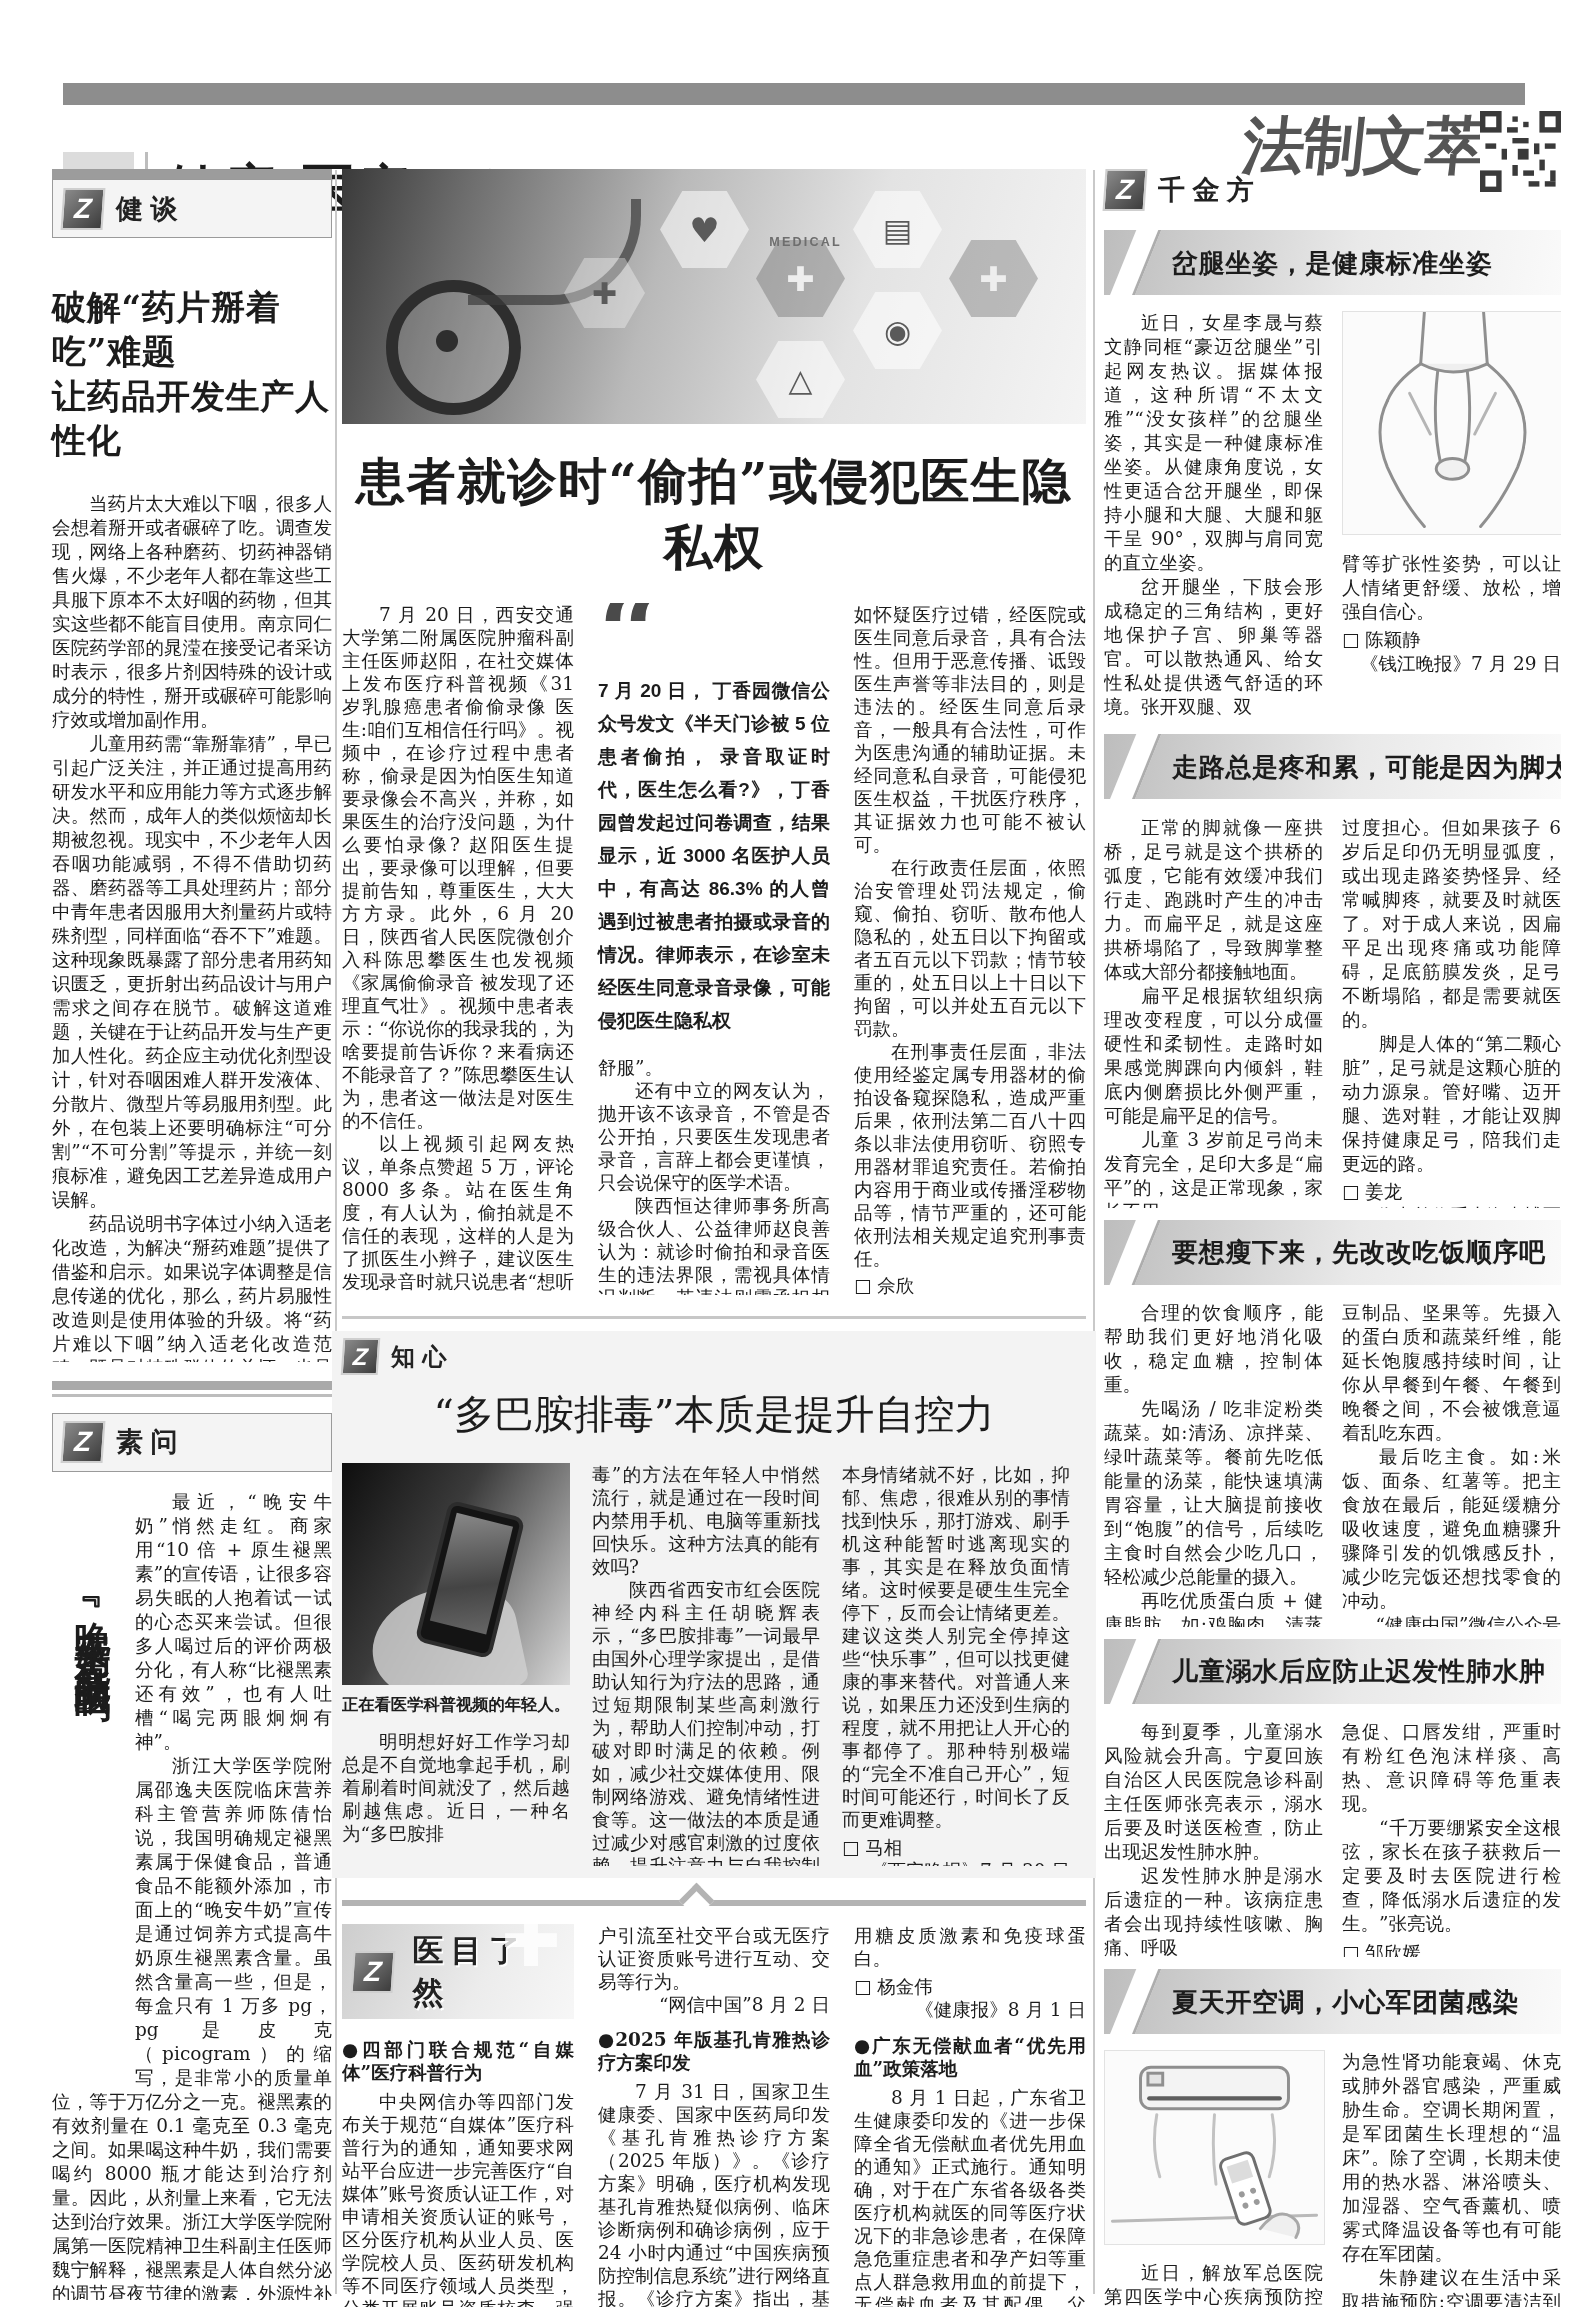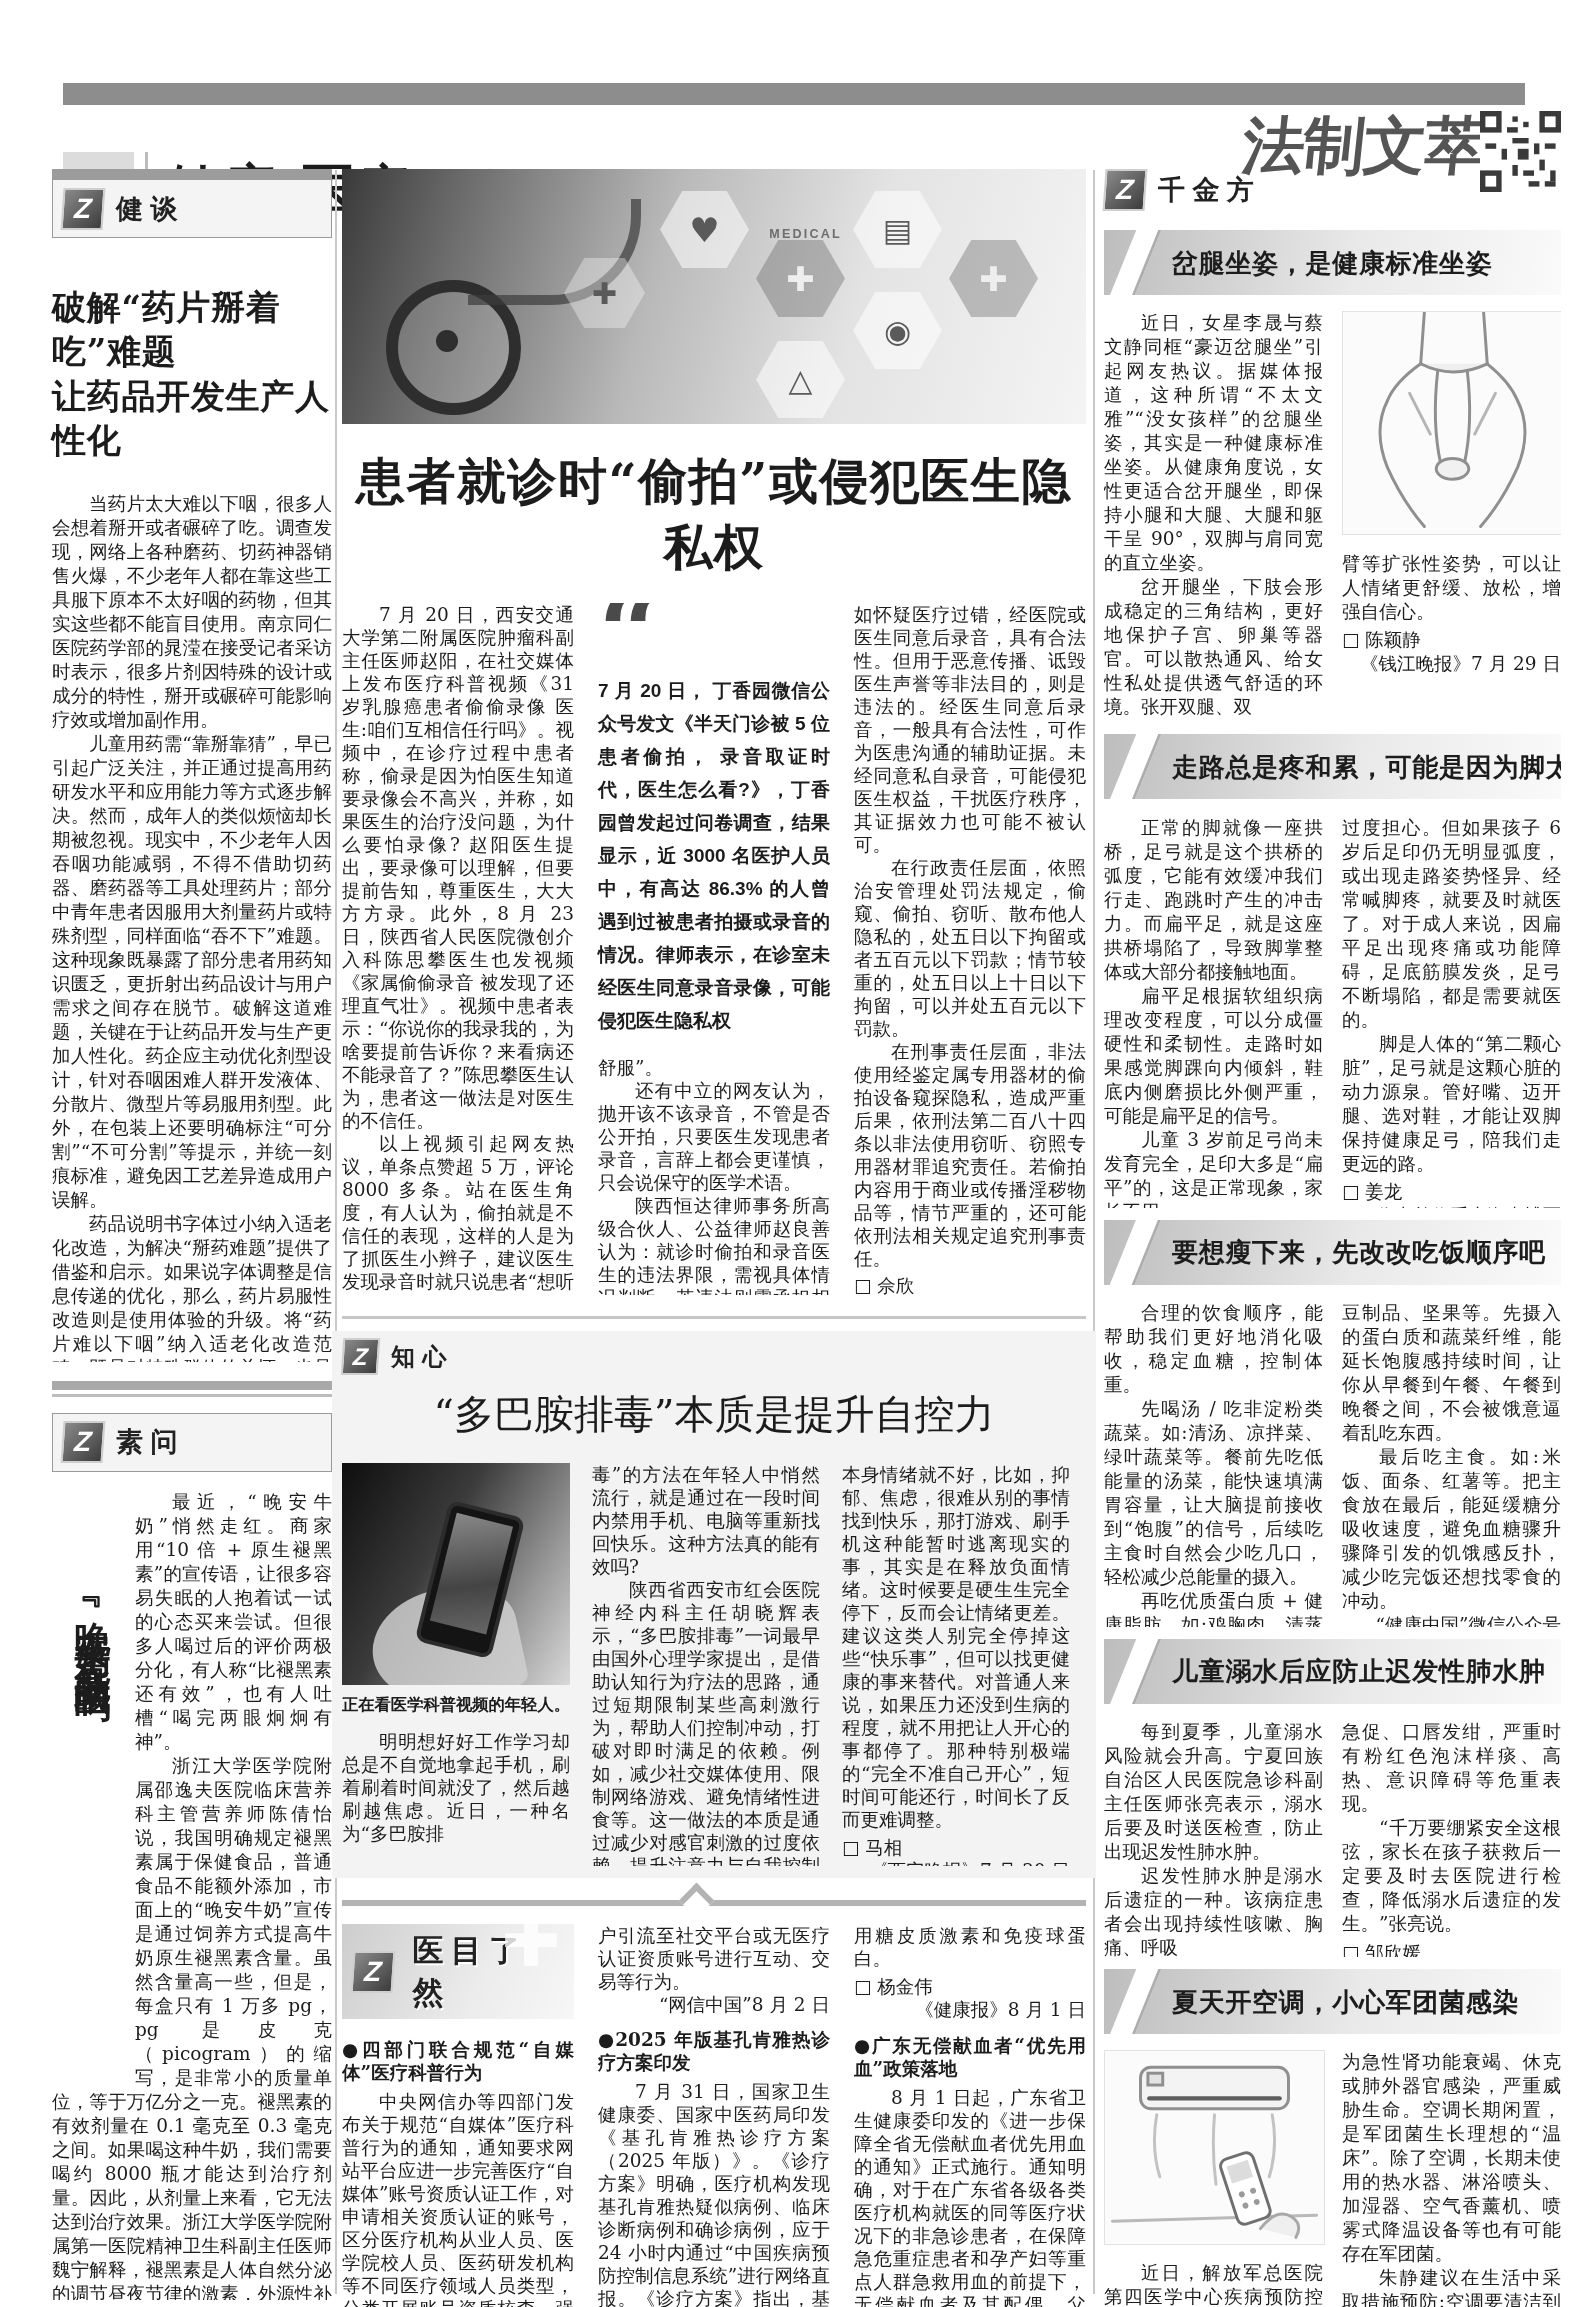--- a/index.html
+++ b/index.html
@@ -49,21 +49,21 @@
   #hero{position:relative;height:255px;overflow:hidden;
         background:linear-gradient(105deg,#3a3a3a 0%,#6d6d6d 16%,#b9b9b9 42%,#e3e3e3 68%,#f4f4f4 100%);}
   .hex{position:absolute;clip-path:polygon(25% 0,75% 0,100% 50%,75% 100%,25% 100%,0 50%);
        background:rgba(255,255,255,.55);display:flex;align-items:center;justify-content:center;color:#5a5a5a;}
   .hex.dark{background:rgba(90,90,90,.35);color:#eee;}
   #scope{position:absolute;left:44px;top:111px;width:111px;height:111px;border:12px solid #2e2e2e;border-radius:50%;
          background:rgba(255,255,255,.15);}
   #scope::after{content:"";position:absolute;left:38px;top:38px;width:22px;height:22px;background:#2e2e2e;border-radius:50%;}
   #tube{position:absolute;left:126px;top:30px;width:163px;height:96px;border-bottom:10.4px solid #3c3c3c;
         border-right:10.4px solid #3c3c3c;border-radius:0 0 89px 0;opacity:.7;}
-  #hero-watermark{position:absolute;right:244px;top:58px;font:bold 12.6px "Liberation Sans",sans-serif;
+  #hero-watermark{position:absolute;right:244px;top:66px;font:bold 12.6px "Liberation Sans",sans-serif;
                   letter-spacing:2.2px;color:#6e6e6e;}
   #main-title{font-size:49px;font-weight:bold;text-align:center;letter-spacing:1.5px;margin:25px 0 22px 0;}
   #main-body{display:flex;gap:24px;height:692px;overflow:hidden;font-size:18.5px;line-height:23px;}
   .mcol{width:232px;flex:0 0 232px;}
   #quoteblock{margin:3px 0 19px 0;}
   #quotemark{font-size:111px;line-height:52px;color:#4a4a4a;font-weight:bold;display:block;height:68px;}
   #quotetext{font:bold 19px "Liberation Sans","DejaVu Sans",sans-serif;line-height:33px;text-align:justify;margin:0;}
   #center-div1{height:3px;background:#c7c7c7;margin:21px 0 12px 0;}
   #zhixin{background:#f3f3f3;padding:7.4px 10.4px 12px 10.4px;margin:0 -10.4px;}
   #zhixin-title{font-size:40px;font-weight:normal;text-align:center;margin:12px 0 21px 0;}
@@ -195,21 +195,21 @@
       <div class="hex dark" style="left:607px;top:71px;width:89px;height:77px;font-size:34px;">✚</div>
       <div class="hex" style="left:414px;top:172px;width:89px;height:77px;font-size:31px;">△</div>
       <div class="hex" style="left:222px;top:89px;width:81px;height:70px;font-size:30px;background:rgba(255,255,255,.35);">✚</div>
       <div id="hero-watermark">MEDICAL</div>
     </div>
 
     <div id="main-title">患者就诊时“偷拍”或侵犯医生隐私权</div>
 
     <div id="main-body">
       <div class="mcol">
-        <p class="p">7 月 20 日，西安交通大学第二附属医院肿瘤科副主任医师赵阳，在社交媒体上发布医疗科普视频《31 岁乳腺癌患者偷偷录像 医生:咱们互相信任行吗》。视频中，在诊疗过程中患者称，偷录是因为怕医生知道要录像会不高兴，并称，如果医生的治疗没问题，为什么要怕录像? 赵阳医生提出，要录像可以理解，但要提前告知，尊重医生，大大方方录。此外，8 月 23 日，陕西省人民医院微创介入科陈思攀医生也发视频《家属偷偷录音 被发现了还理直气壮》。视频中患者表示：“你说你的我录我的，为啥要提前告诉你？来看病还不能录音了？”陈思攀医生认为，患者这一做法是对医生的不信任。</p>
+        <p class="p">7 月 20 日，西安交通大学第二附属医院肿瘤科副主任医师赵阳，在社交媒体上发布医疗科普视频《31 岁乳腺癌患者偷偷录像 医生:咱们互相信任行吗》。视频中，在诊疗过程中患者称，偷录是因为怕医生知道要录像会不高兴，并称，如果医生的治疗没问题，为什么要怕录像? 赵阳医生提出，要录像可以理解，但要提前告知，尊重医生，大大方方录。此外，6 月 20 日，陕西省人民医院微创介入科陈思攀医生也发视频《家属偷偷录音 被发现了还理直气壮》。视频中患者表示：“你说你的我录我的，为啥要提前告诉你？来看病还不能录音了？”陈思攀医生认为，患者这一做法是对医生的不信任。</p>
         <p class="p">以上视频引起网友热议，单条点赞超 5 万，评论 8000 多条。站在医生角度，有人认为，偷拍就是不信任的表现，这样的人是为了抓医生小辫子，建议医生发现录音时就只说患者“想听的”。还有人认为，录音会影响医生工作。</p>
 
       </div>
       <div class="mcol">
         <div id="quoteblock">
           <span id="quotemark">“</span>
           <p id="quotetext">7 月 20 日， 丁香园微信公众号发文《半天门诊被 5 位患者偷拍， 录音取证时代，医生怎么看?》，丁香园曾发起过问卷调查，结果显示，近 3000 名医护人员中，有高达 86.3% 的人曾遇到过被患者拍摄或录音的情况。律师表示，在诊室未经医生同意录音录像，可能侵犯医生隐私权</p>
         </div>
         <p class="p noind">舒服”。</p>
         <p class="p">还有中立的网友认为，抛开该不该录音，不管是否公开拍，只要医生发现患者录音，言辞上都会更谨慎，只会说保守的医学术语。</p>

